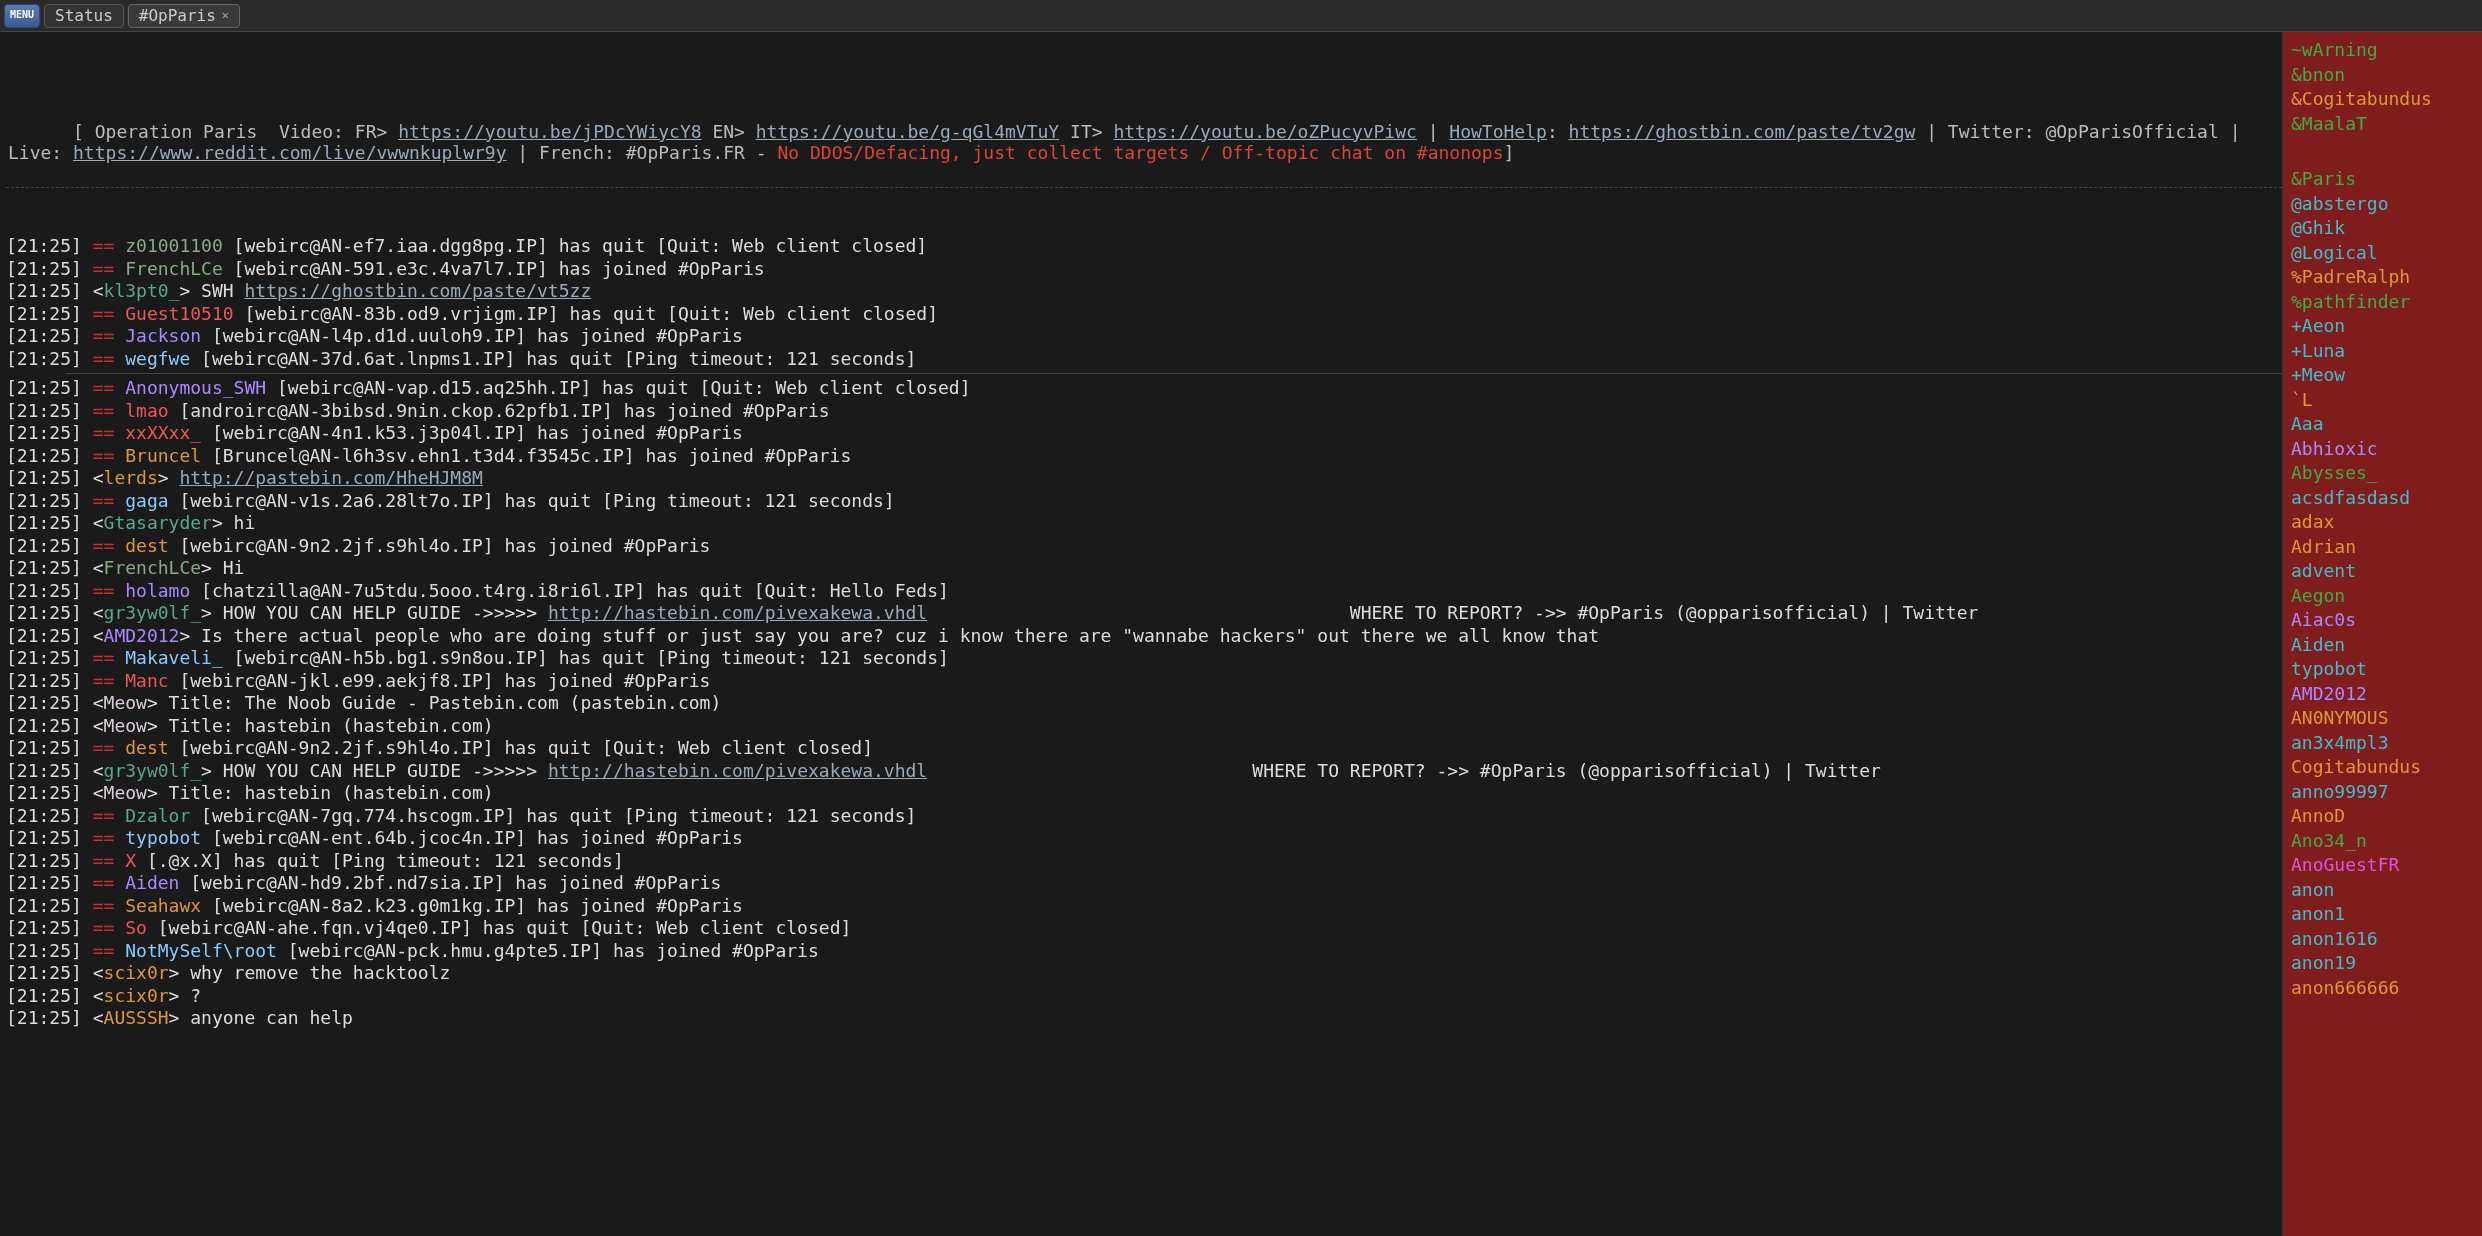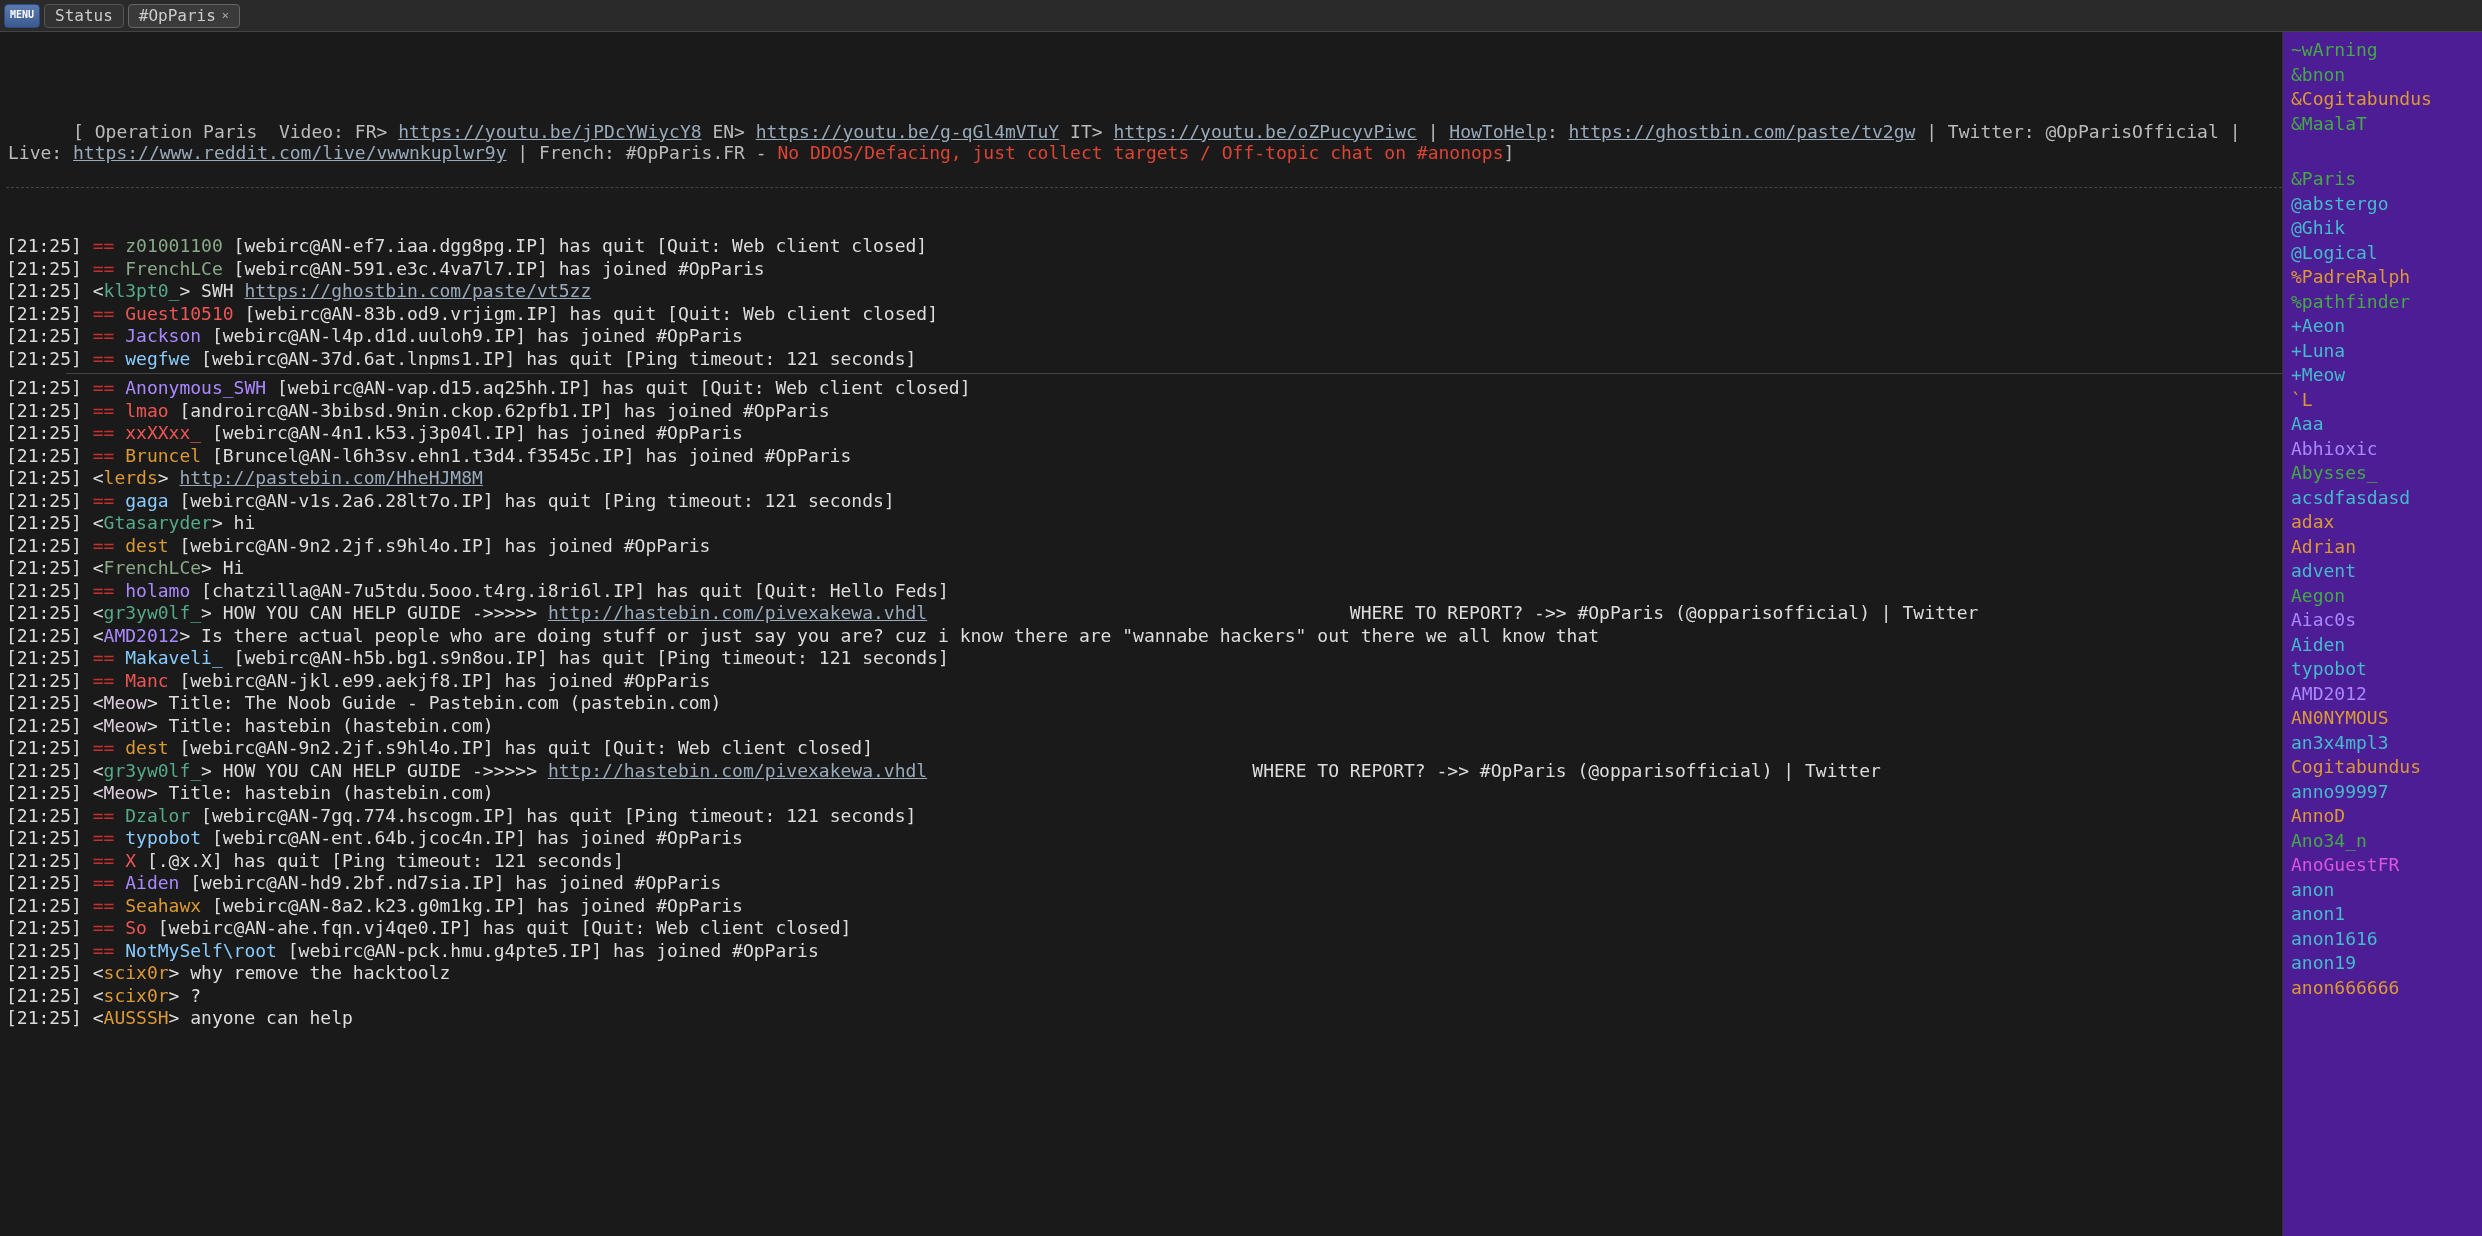--- a/index.html
+++ b/index.html
@@ -76,21 +76,21 @@
 .topic .warn { color: #d43; }
 .topic a, .chat-area a { color: #9ab; text-decoration: underline; cursor: pointer; }
 .lines { padding-top: 2px; }
 .line { display: block; color: #ccc; }
 .ts { color: #ddd; }
 .sys { color: #c83030; }
 .white { color: #ddd; }
 .rule { border-top: 1px solid #444; margin: 3px 0 3px 60px; }
 .userlist {
   width: 200px;
-  background: #4c1d95;
+  background: #7f1d1d;
   border-left: 1px solid #333;
   padding: 6px 8px;
   overflow: hidden;
 }
 .userlist .u {
   display: block;
   padding: 1px 0;
   font-size: 18px;
   cursor: pointer;
   white-space: nowrap;

